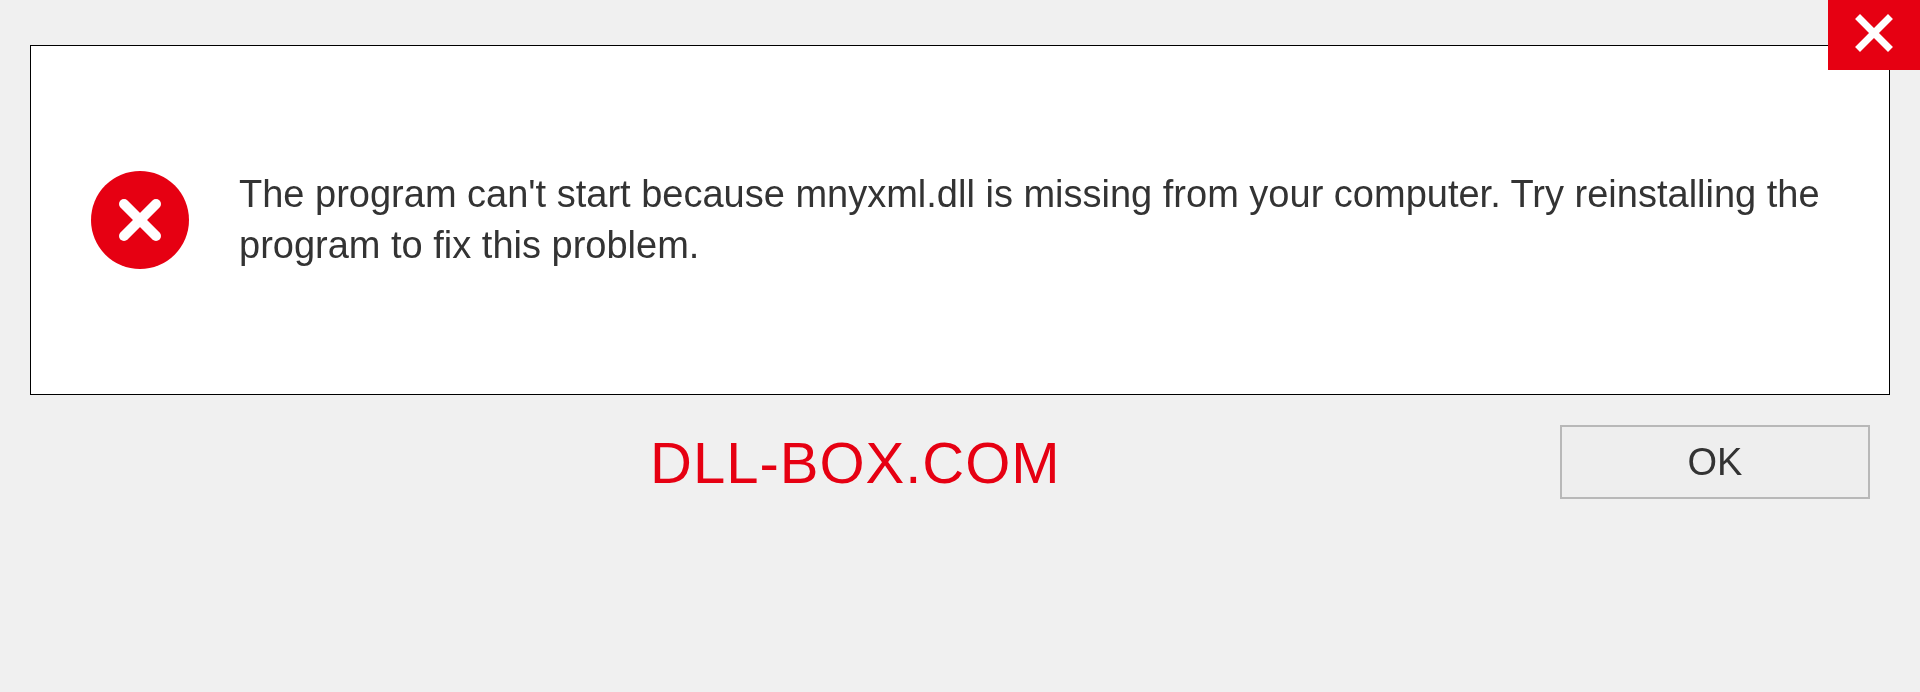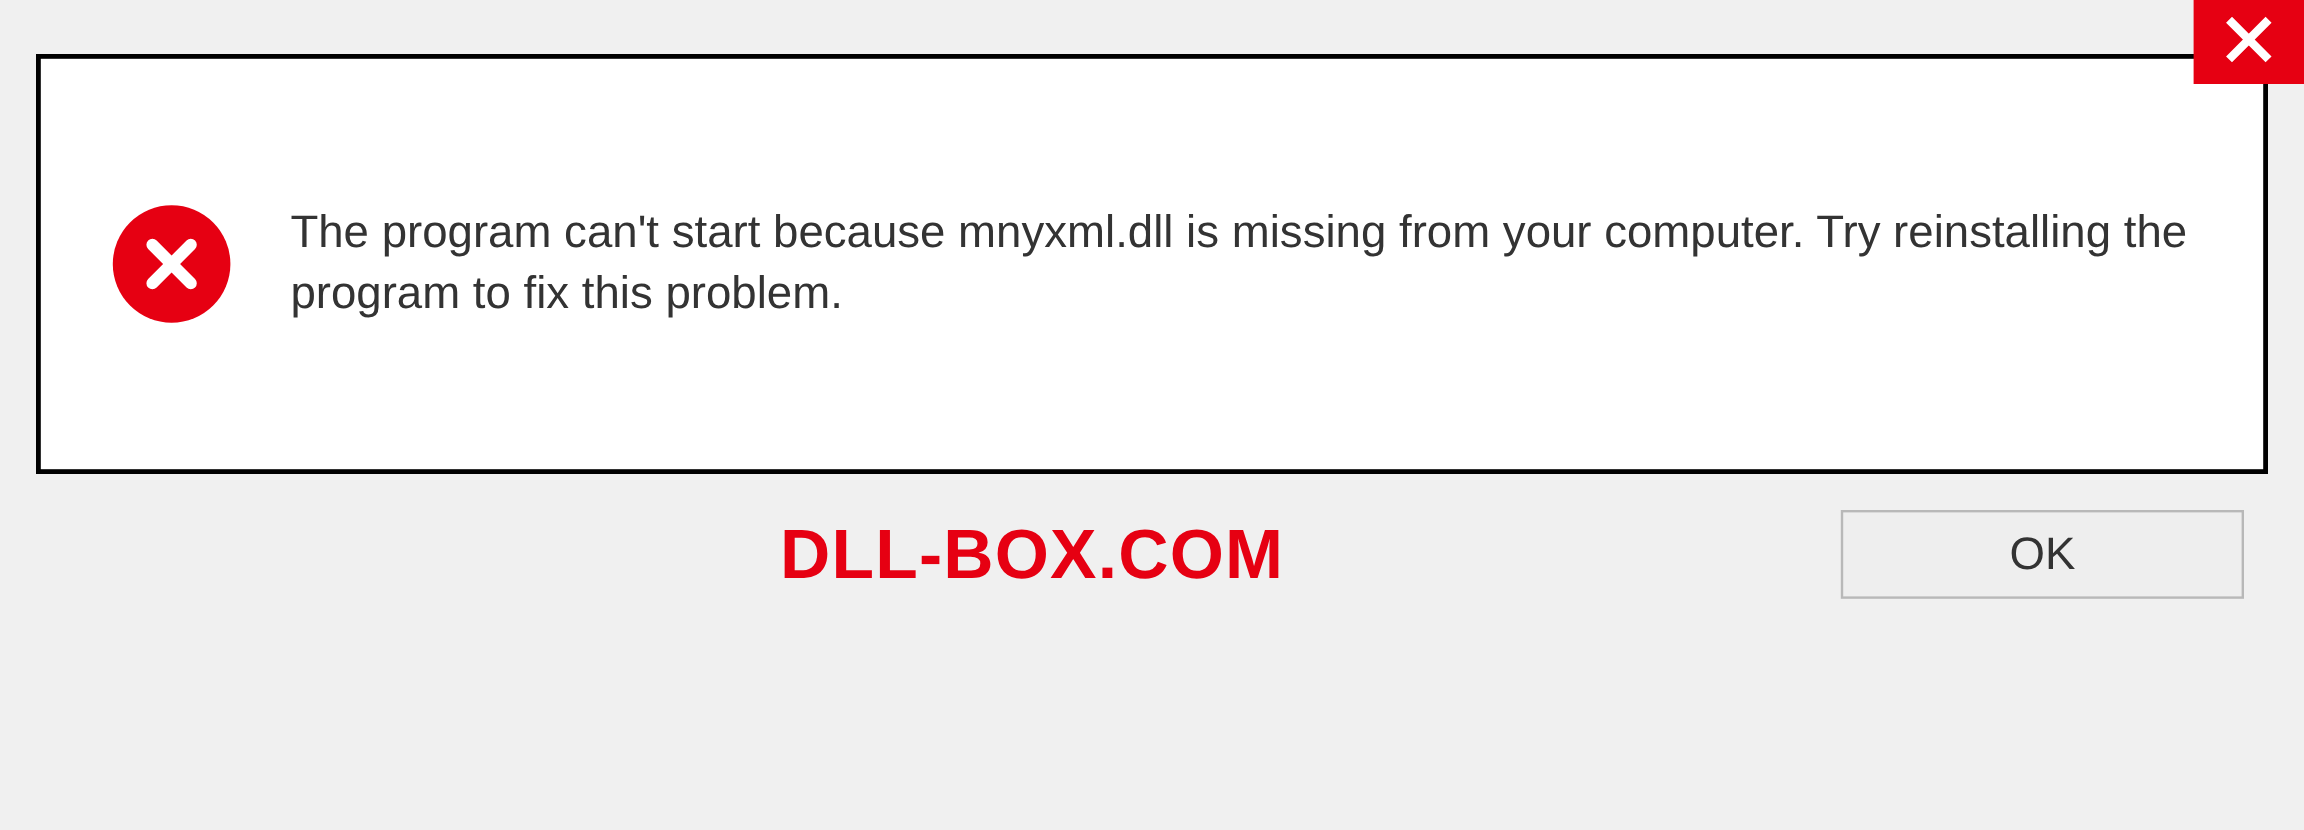--- a/index.html
+++ b/index.html
@@ -39,21 +39,21 @@
       justify-content: center;
       cursor: pointer;
     }
     .close-btn svg {
       width: 40px;
       height: 40px;
     }
     .content-panel {
       margin: 0 30px;
       background: #ffffff;
-      border: 4px solid #000000;
+      border: 1px solid #000000;
       height: 350px;
       display: flex;
       align-items: center;
       padding: 0 60px;
       gap: 50px;
     }
     .error-circle {
       width: 98px;
       height: 98px;
       border-radius: 50%;
@@ -75,27 +75,27 @@
     }
     .footer {
       margin: 30px 30px 0 30px;
       display: flex;
       align-items: center;
       justify-content: space-between;
       padding: 0 20px 0 620px;
     }
     .watermark {
       font-size: 58px;
-      font-weight: 700;
+      font-weight: 400;
       color: #e60012;
       letter-spacing: 1px;
       font-family: Arial, sans-serif;
     }
     .ok-btn {
-      width: 336px;
+      width: 310px;
       height: 74px;
       background: #eeeeee;
       border: 2px solid #b8b8b8;
       font-size: 38px;
       color: #333;
       display: flex;
       align-items: center;
       justify-content: center;
       cursor: pointer;
       font-family: "Segoe UI", Arial, sans-serif;

